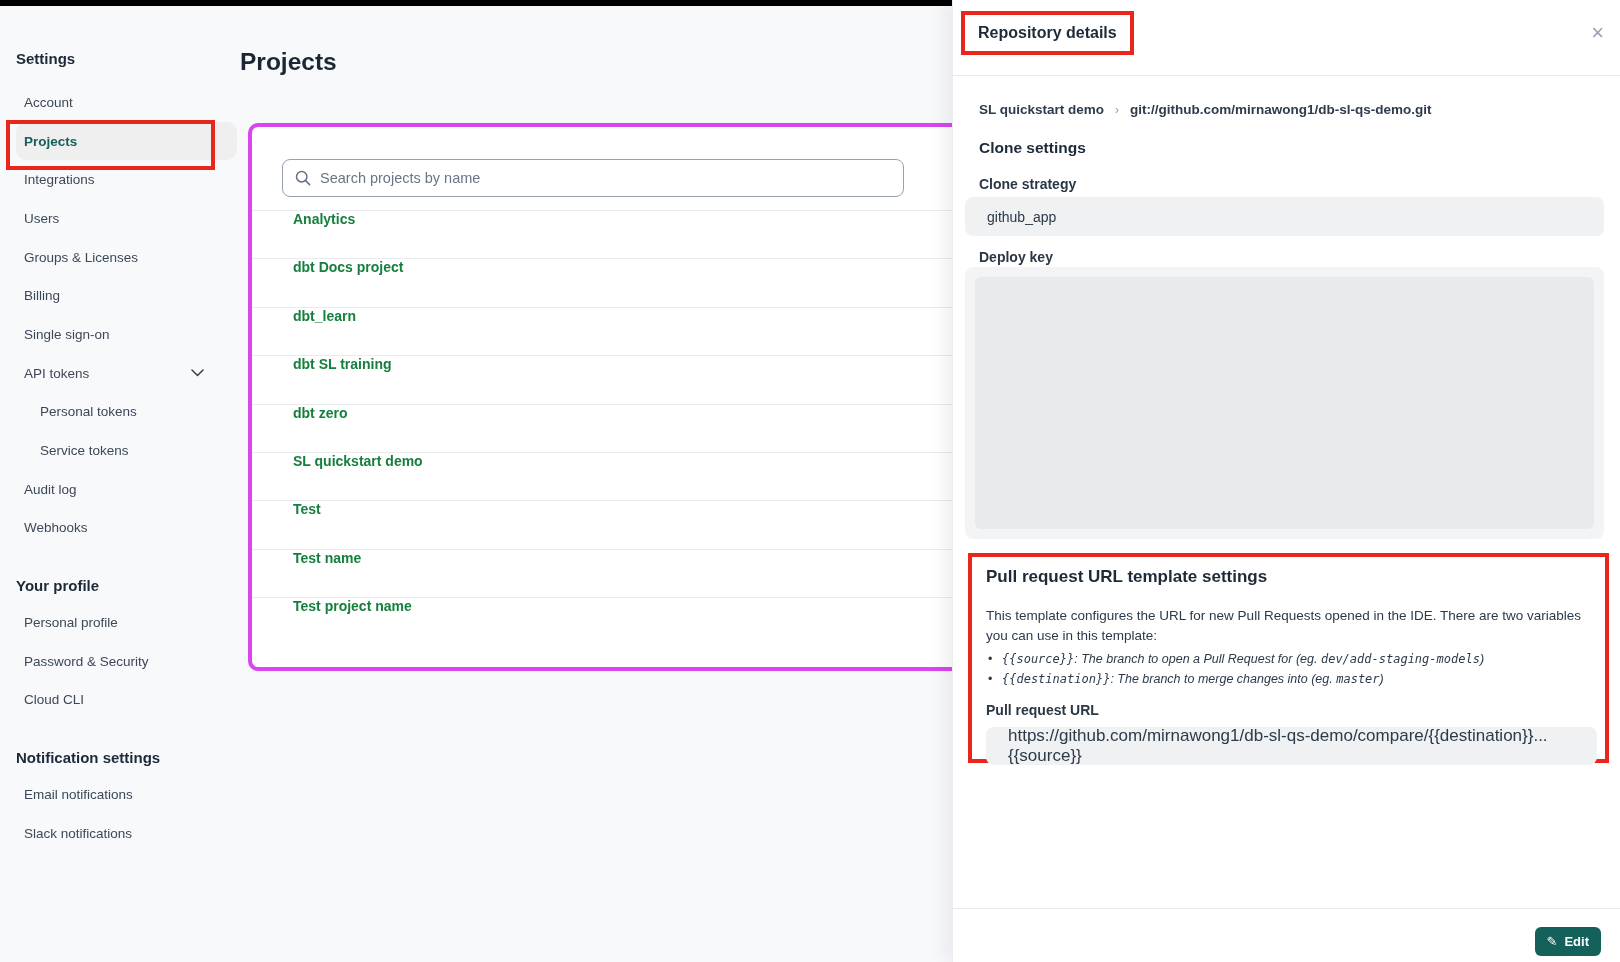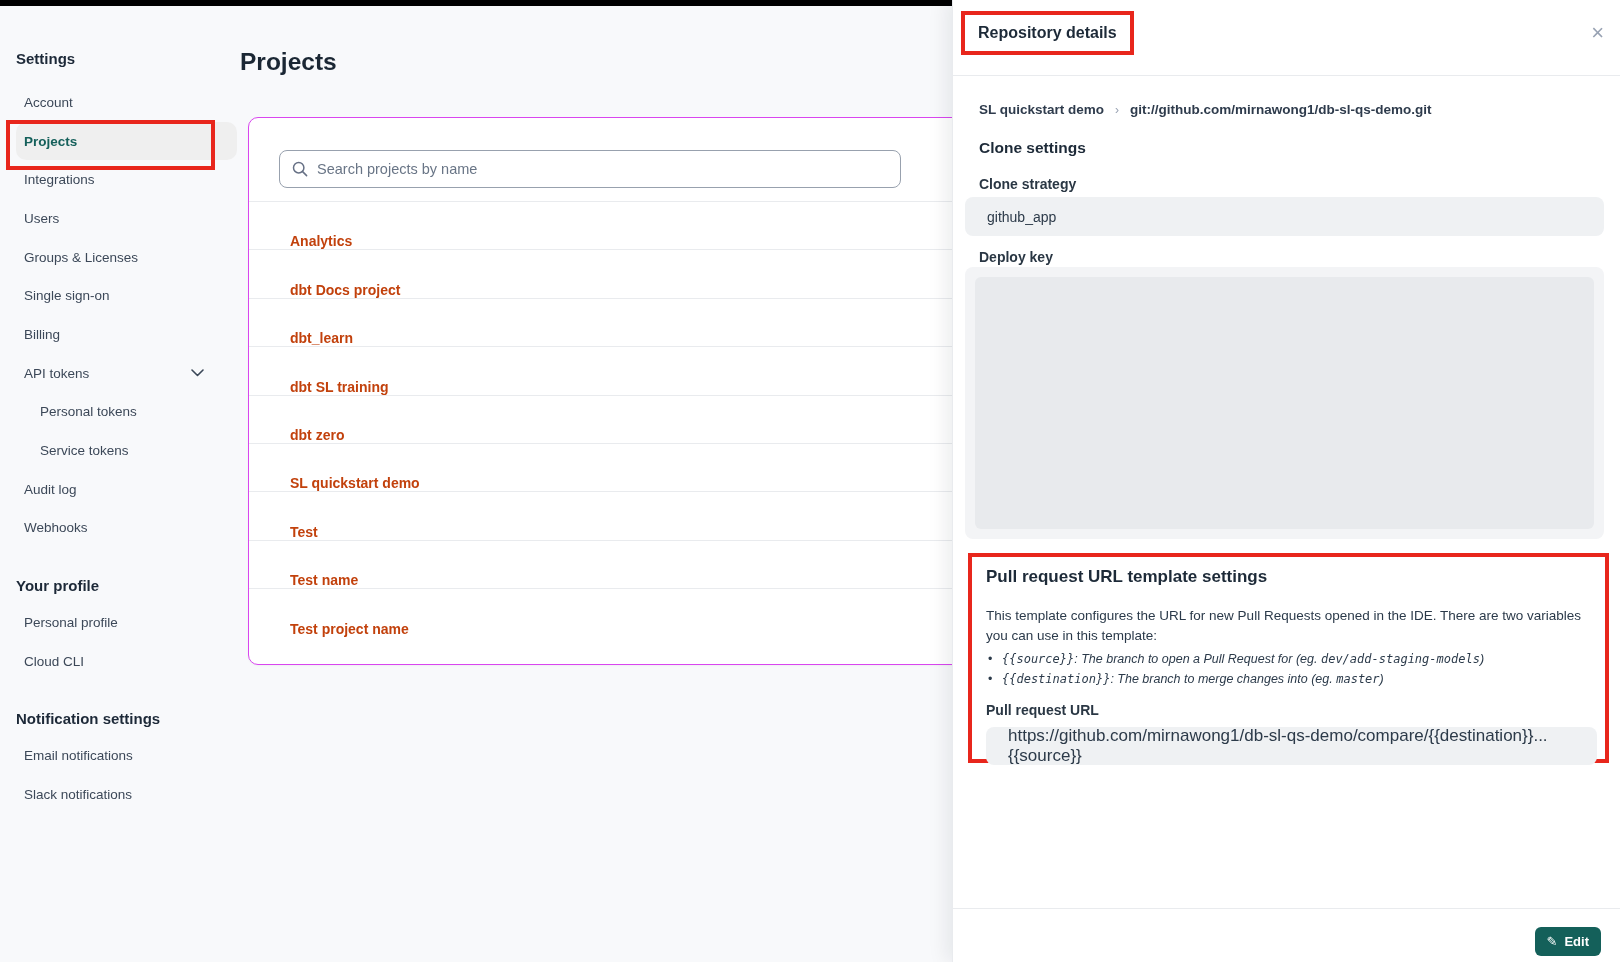--- a/index.html
+++ b/index.html
@@ -38,40 +38,40 @@
   
   .annotation { position: absolute; border: 4px solid #e8261c; pointer-events: none; z-index: 30; }
   .ann-projects { left: 6px; top: 120px; width: 209px; height: 50px; }
 
   
   .page-title {
     position: absolute; left: 240px; top: 48px;
     font-size: 24.5px; font-weight: bold; color: #1b2734; z-index: 2;
   }
   .card {
-    position: absolute; left: 248px; top: 117px; width: 1342px; height: 548px;
-    background: #fff; border: 1px solid #d946ef; border-radius: 10px;
+    position: absolute; left: 248px; top: 123px; width: 1342px; height: 548px;
+    background: #fff; border: 4px solid #d946ef; border-radius: 10px;
     box-shadow: 0 1px 2px rgba(16,24,40,.04); z-index: 1;
   }
   .search-wrap {
     position: absolute; left: 30px; top: 32px; width: 622px; height: 38px;
     border: 1.4px solid #98a1ae; border-radius: 8px; background: #fff;
     display: flex; align-items: center; padding: 0 12px;
   }
   .search-wrap svg { flex: 0 0 auto; margin-right: 9px; }
   .search-input {
     border: none; outline: none; flex: 1; font-size: 14.5px;
     font-family: "Liberation Sans", sans-serif; color: #2c3a49; background: transparent;
   }
   .search-input::placeholder { color: #697586; }
   .rows { position: absolute; left: 0; right: 0; top: 83px; }
   .row {
     height: 48.4px; border-top: 1px solid #e9ebee;
-    display: flex; align-items: flex-end; padding-left: 41px;
-    font-size: 14px; font-weight: bold; color: #c2410c; cursor: pointer;
+    display: flex; align-items: flex-start; padding-left: 41px;
+    font-size: 14px; font-weight: bold; color: #15803d; cursor: pointer;
   }
 
   
   .panel {
     position: absolute; left: 952px; top: 0; width: 668px; height: 962px;
     background: #fff; z-index: 10;
     border-left: 1px solid #e9ebee;
     box-shadow: -6px 0 18px rgba(16,24,40,.08);
   }
   .panel-header { position: relative; height: 76px; border-bottom: 1px solid #e9ebee; }
@@ -151,24 +151,24 @@
     <li class="nav-item">
         <span>Integrations</span>
       </li>
     <li class="nav-item">
         <span>Users</span>
       </li>
     <li class="nav-item">
         <span>Groups &amp; Licenses</span>
       </li>
     <li class="nav-item">
+        <span>Billing</span>
+      </li>
+    <li class="nav-item">
         <span>Single sign-on</span>
-      </li>
-    <li class="nav-item">
-        <span>Billing</span>
       </li>
     <li class="nav-item">
       <span>API tokens</span>
       <span class="chevron-down">
         <svg width="13" height="8" viewBox="0 0 13 8">
             <polyline points="1,1 6.5,6.5 12,1" fill="none" stroke="#3c4858" stroke-width="1.6" stroke-linecap="round" stroke-linejoin="round"></polyline>
           </svg>
       </span>
     </li>
     <li class="nav-item indent">
@@ -183,20 +183,23 @@
     <li class="nav-item">
         <span>Webhooks</span>
       </li>
   </ul>
 
   <div class="gap-block"></div>
   <div class="side-heading" style="margin-bottom:8px;">Your profile</div>
   <ul class="nav-list">
     <li class="nav-item">
         <span>Personal profile</span>
+      </li>
+    <li class="nav-item">
+        <span>Password &amp; Security</span>
       </li>
     <li class="nav-item">
         <span>Cloud CLI</span>
       </li>
   </ul>
 
   <div class="gap-block"></div>
   <div class="side-heading" style="margin-bottom:8px;">Notification settings</div>
   <ul class="nav-list">
     <li class="nav-item">

